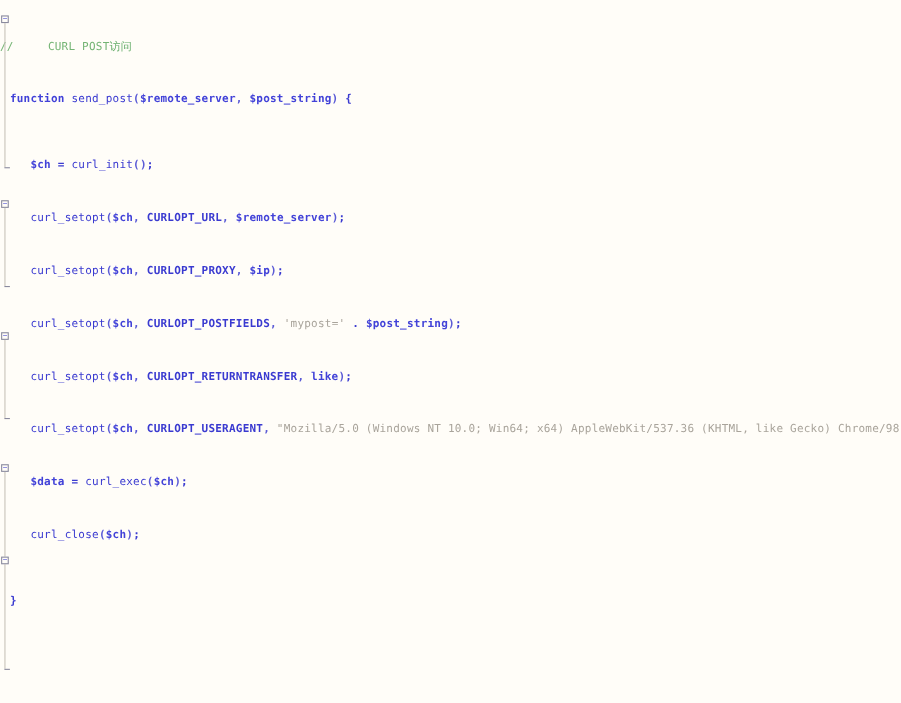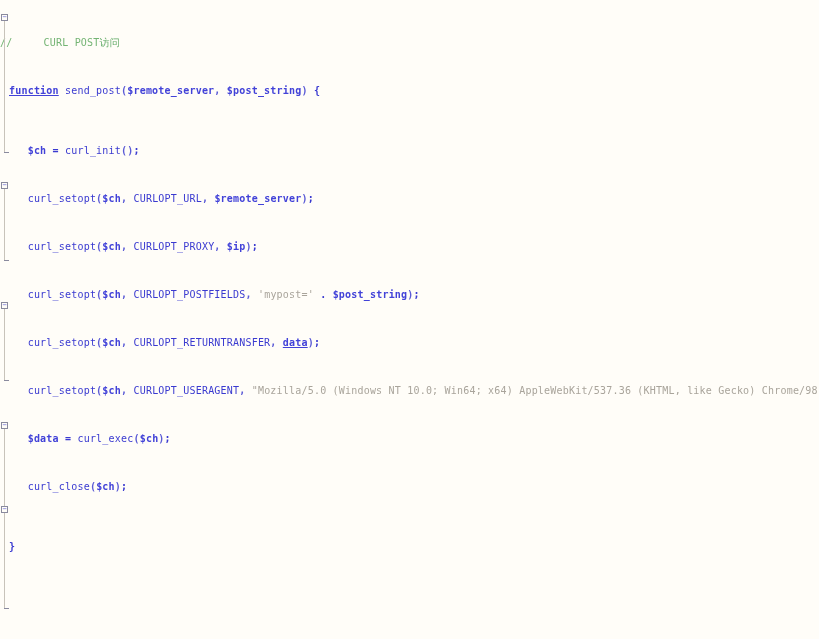--- a/index.html
+++ b/index.html
@@ -36,24 +36,24 @@
     font-size: 10px;
     line-height: 12px;
     letter-spacing: 0.02em;
   }
   .ln {
     height: 12px;
     white-space: pre;
     padding-left: 0px;
   }
   
-  .kw      { color: #4242d8; font-weight: bold; text-decoration: underline; }
+  .kw      { color: #4242d8; font-weight: bold; }
   .var     { color: #4242d8; font-weight: bold; }
   .fn      { color: #3a3ad0; font-weight: normal; }
-  .const   { color: #3a3ad0; font-weight: normal; }
+  .const   { color: #3a3ad0; font-weight: bold; }
   .str     { color: #a9a49b; }
   .cmt     { color: #74b474; }
   .cmtcn   { color: #63ab68; font-family: "DejaVu Sans", "Liberation Sans", sans-serif; font-weight: normal; }
   .plain   { color: #3a3ad0; font-weight: bold; }
   .punc    { color: #5b5bd6; font-weight: bold; }
   
   .fold {
     position: absolute;
     left: 1px;
     width: 7px;
@@ -95,21 +95,21 @@
 
 
     <div class="ln"><span style="padding-left:9px"></span>   <span class="var">$ch</span><span class="plain"> = </span><span class="fn">curl_init</span><span class="punc">()</span><span class="plain">;</span></div>
 
     <div class="ln"><span style="padding-left:9px"></span>   <span class="fn">curl_setopt</span><span class="punc">(</span><span class="var">$ch</span><span class="punc">,</span> <span class="const">CURLOPT_URL</span><span class="punc">,</span> <span class="var">$remote_server</span><span class="punc">)</span><span class="plain">;</span></div>
 
     <div class="ln"><span style="padding-left:9px"></span>   <span class="fn">curl_setopt</span><span class="punc">(</span><span class="var">$ch</span><span class="punc">,</span> <span class="const">CURLOPT_PROXY</span><span class="punc">,</span> <span class="var">$ip</span><span class="punc">)</span><span class="plain">;</span></div>
 
     <div class="ln"><span style="padding-left:9px"></span>   <span class="fn">curl_setopt</span><span class="punc">(</span><span class="var">$ch</span><span class="punc">,</span> <span class="const">CURLOPT_POSTFIELDS</span><span class="punc">,</span> <span class="str">'mypost='</span> <span class="plain">.</span> <span class="var">$post_string</span><span class="punc">)</span><span class="plain">;</span></div>
 
-    <div class="ln"><span style="padding-left:9px"></span>   <span class="fn">curl_setopt</span><span class="punc">(</span><span class="var">$ch</span><span class="punc">,</span> <span class="const">CURLOPT_RETURNTRANSFER</span><span class="punc">,</span> <span class="kw">data</span><span class="punc">)</span><span class="plain">;</span></div>
+    <div class="ln"><span style="padding-left:9px"></span>   <span class="fn">curl_setopt</span><span class="punc">(</span><span class="var">$ch</span><span class="punc">,</span> <span class="const">CURLOPT_RETURNTRANSFER</span><span class="punc">,</span> <span class="kw">like</span><span class="punc">)</span><span class="plain">;</span></div>
 
     <div class="ln"><span style="padding-left:9px"></span>   <span class="fn">curl_setopt</span><span class="punc">(</span><span class="var">$ch</span><span class="punc">,</span> <span class="const">CURLOPT_USERAGENT</span><span class="punc">,</span> <span class="str">"Mozilla/5.0 (Windows NT 10.0; Win64; x64) AppleWebKit/537.36 (KHTML, like Gecko) Chrome/98.0.4758.80 Sa</span></div>
 
     <div class="ln"><span style="padding-left:9px"></span>   <span class="var">$data</span><span class="plain"> = </span><span class="fn">curl_exec</span><span class="punc">(</span><span class="var">$ch</span><span class="punc">)</span><span class="plain">;</span></div>
 
     <div class="ln"><span style="padding-left:9px"></span>   <span class="fn">curl_close</span><span class="punc">(</span><span class="var">$ch</span><span class="punc">)</span><span class="plain">;</span></div>
 
 
     <div class="ln"><span style="padding-left:9px"></span><span class="plain">}</span></div>
 

